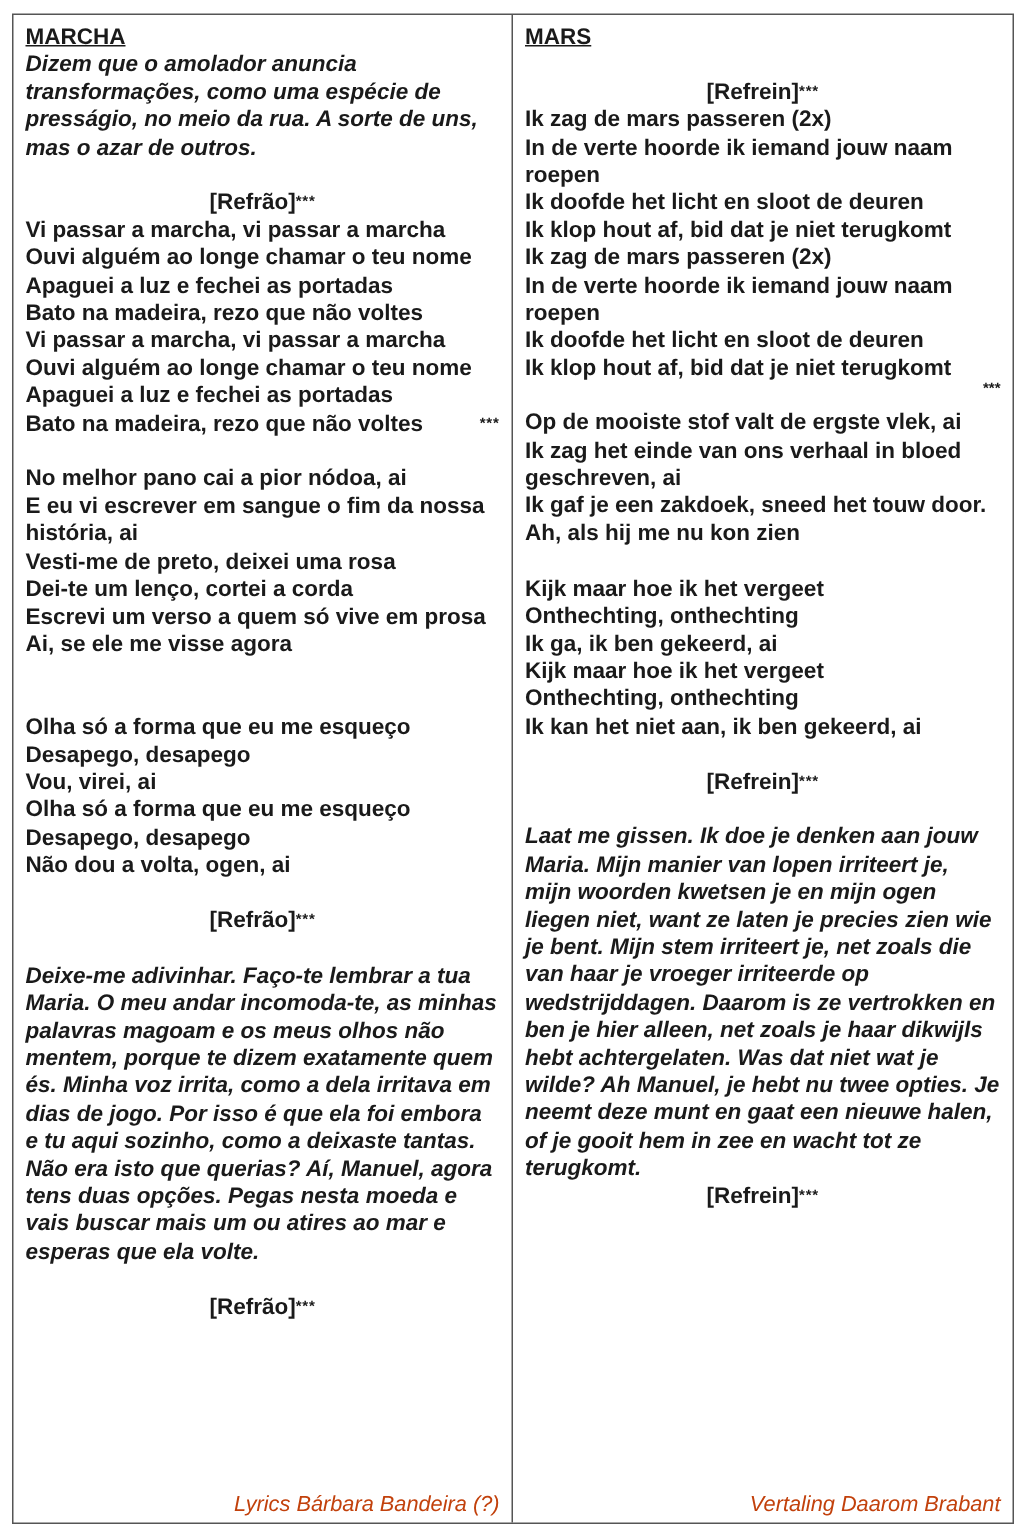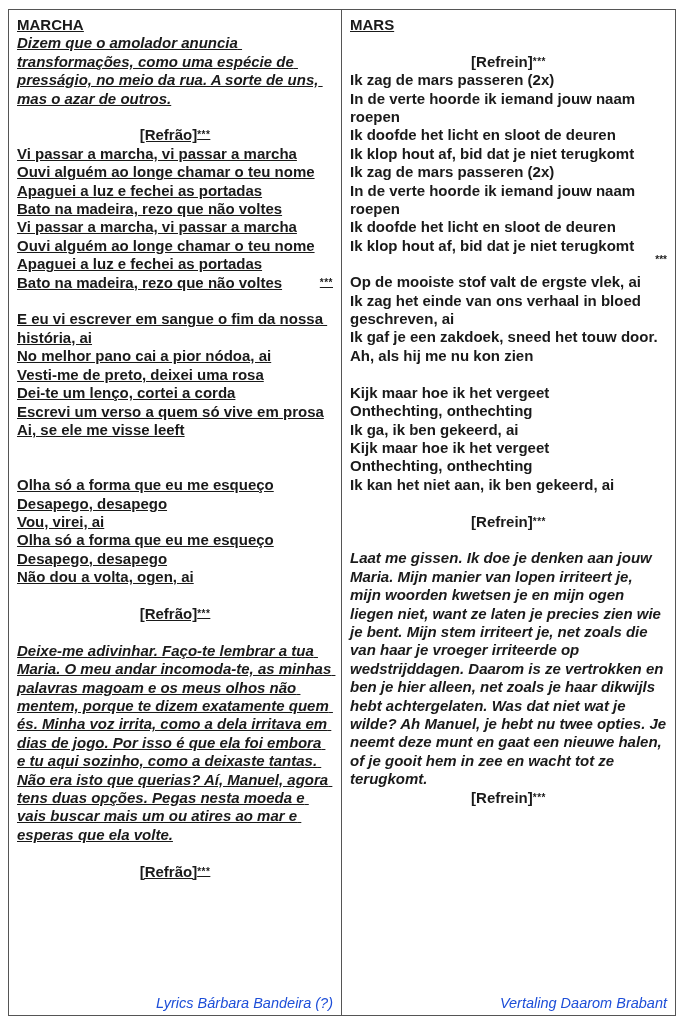--- a/index.html
+++ b/index.html
@@ -8,32 +8,32 @@
       position: absolute; left: 8px; top: 9px; width: 668px; height: 1007px;
       border: 1.5px solid #555; box-sizing: border-box;
       display: flex;
     }
     .col {
       width: 50%; box-sizing: border-box; padding: 6px 8px 0 8px;
       font-family: "Liberation Sans", sans-serif; font-weight: bold;
       font-size: 15px; line-height: 18.4px; color: #1a1a1a;
       position: relative;
     }
-    .col.left { border-right: 1.5px solid #555; text-decoration: underline; }
+    .col.left { border-right: 1.5px solid #555; }
     .title { text-decoration: underline; }
     .it { font-style: italic; }
     .ln { display: block; white-space: pre-wrap; }
     .gap { display: block; height: 18.4px; }
     .refrain { display: flex; justify-content: center; }
     .stars { font-size: 10px; letter-spacing: 0.5px; }
     .stars-right { display: block; text-align: right; font-size: 10px; line-height: 10px; height: 10px; }
     .withstar { display: flex; justify-content: space-between; }
     .credit {
       position: absolute; right: 8px; bottom: 3px;
-      font-weight: normal; font-style: italic; font-size: 14.5px; color: #1d4ed8;
+      font-weight: normal; font-style: italic; font-size: 14.5px; color: #c2410c;
     }
   </style>
 </head>
 <body>
 
 <div class="sheet">
 
   <div class="col left">
     <span class="ln title">MARCHA</span>
     <span class="ln it">Dizem que o amolador anuncia transformações, como uma espécie de presságio, no meio da rua. A sorte de uns, mas o azar de outros.</span>
@@ -47,26 +47,26 @@
     <span class="ln">Apaguei a luz e fechei as portadas</span>
     <span class="ln">Bato na madeira, rezo que não voltes</span>
     <span class="ln">Vi passar a marcha, vi passar a marcha</span>
     <span class="ln">Ouvi alguém ao longe chamar o teu nome</span>
     <span class="ln">Apaguei a luz e fechei as portadas</span>
     <div class="withstar">
       <span>Bato na madeira, rezo que não voltes</span>
       <span class="stars">***</span>
     </div>
     <span class="gap"></span>
+    <span class="ln">No melhor pano cai a pior nódoa, ai</span>
     <span class="ln">E eu vi escrever em sangue o fim da nossa história, ai</span>
-    <span class="ln">No melhor pano cai a pior nódoa, ai</span>
     <span class="ln">Vesti-me de preto, deixei uma rosa</span>
     <span class="ln">Dei-te um lenço, cortei a corda</span>
     <span class="ln">Escrevi um verso a quem só vive em prosa</span>
-    <span class="ln">Ai, se ele me visse leeft</span>
+    <span class="ln">Ai, se ele me visse agora</span>
     <span class="gap"></span>
     <span class="gap"></span>
     <span class="ln">Olha só a forma que eu me esqueço</span>
     <span class="ln">Desapego, desapego</span>
     <span class="ln">Vou, virei, ai</span>
     <span class="ln">Olha só a forma que eu me esqueço</span>
     <span class="ln">Desapego, desapego</span>
     <span class="ln">Não dou a volta, ogen, ai</span>
     <span class="gap"></span>
     <div class="refrain">

